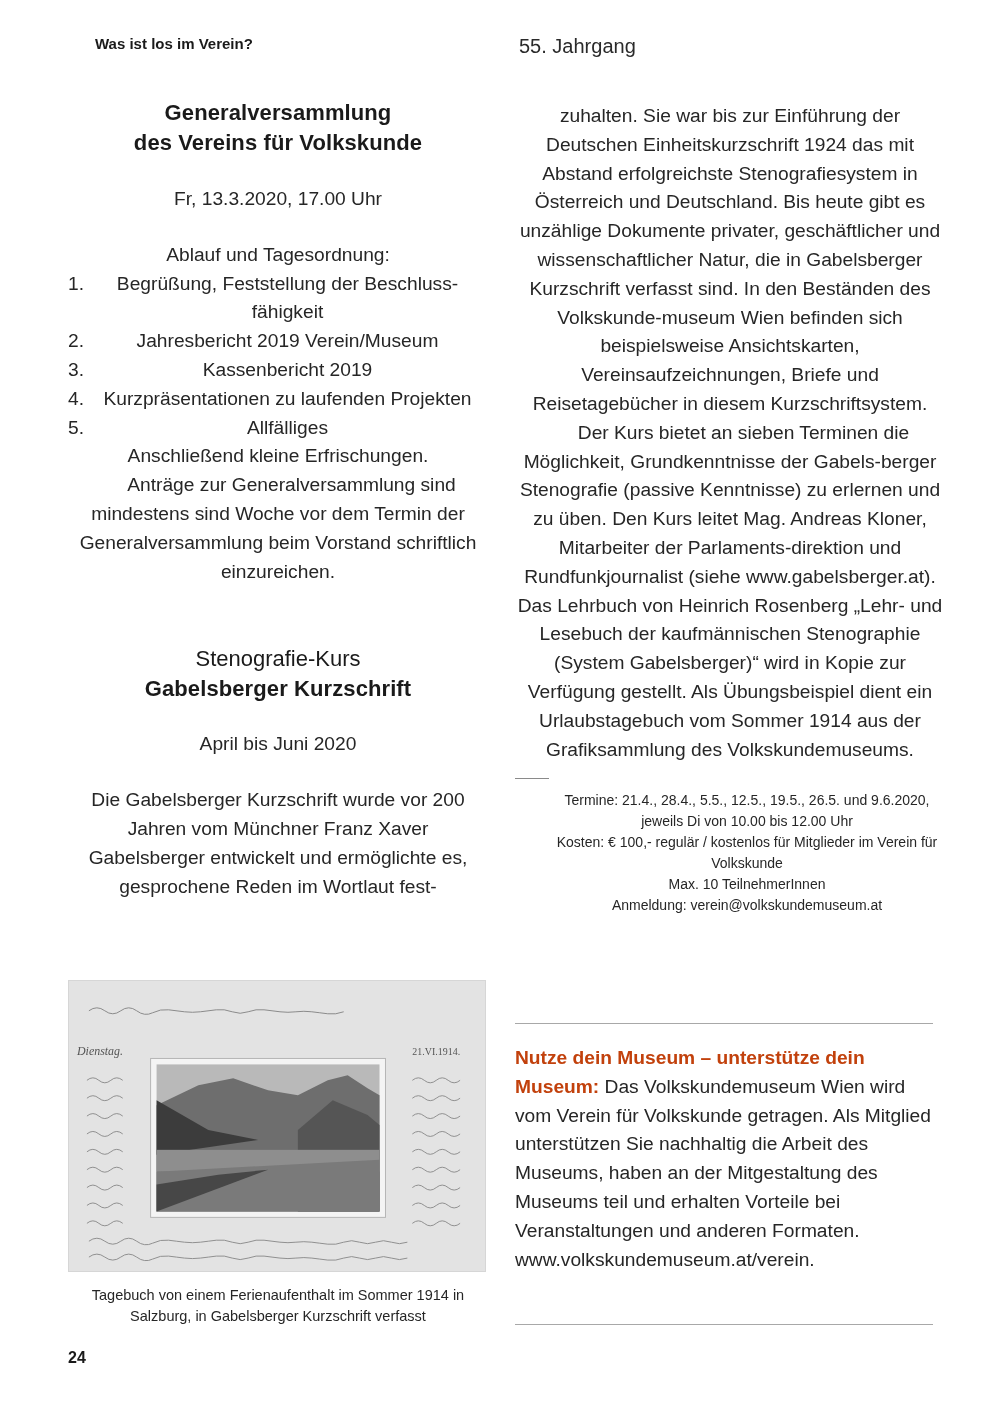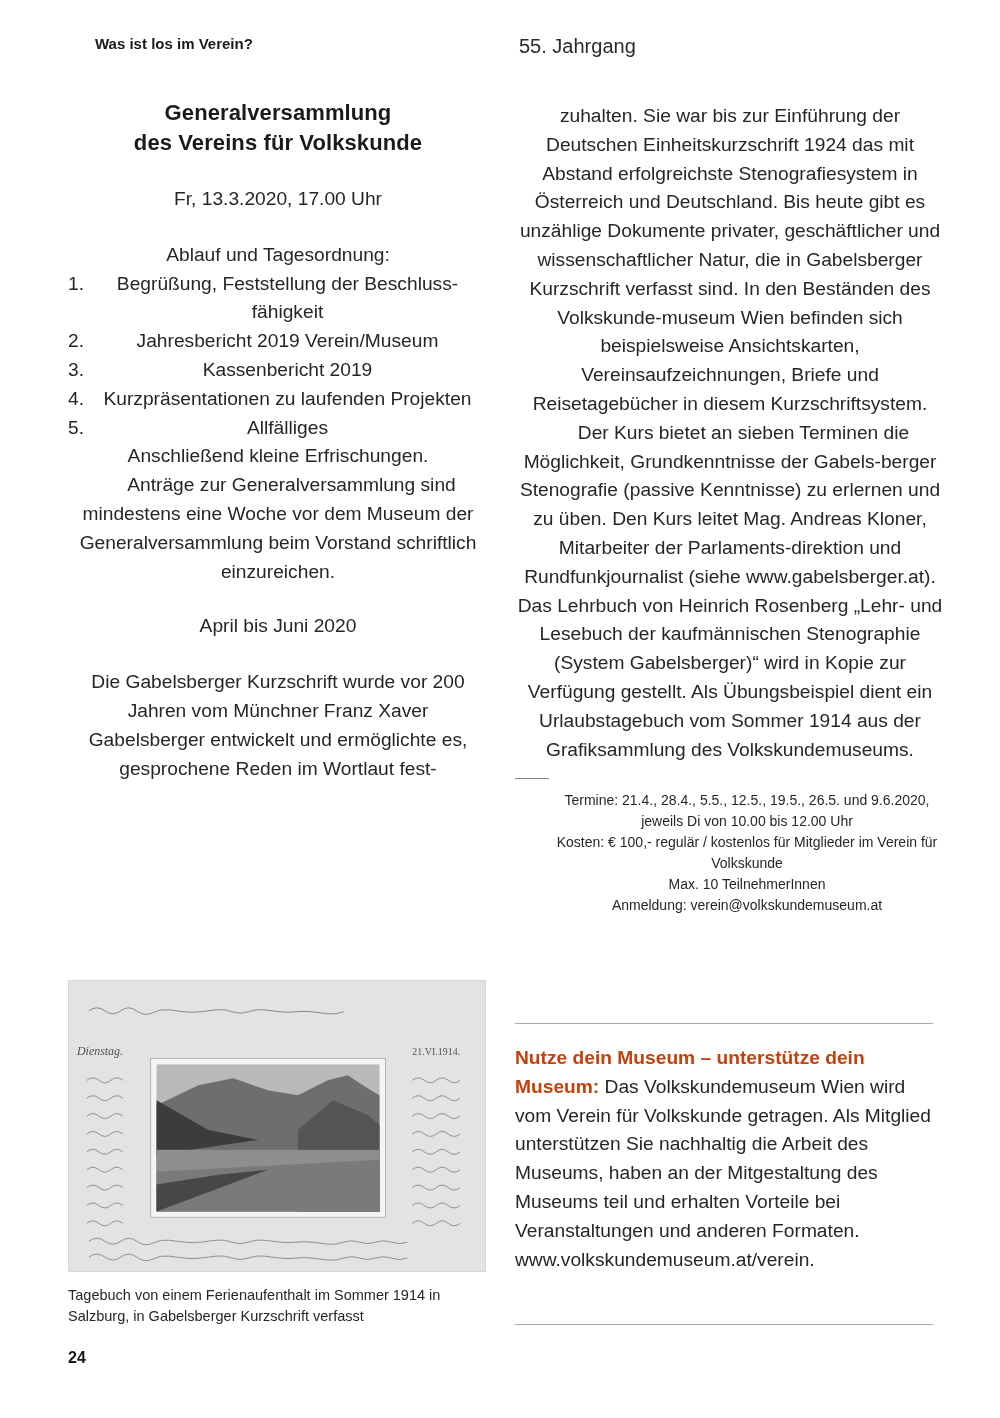--- a/index.html
+++ b/index.html
@@ -28,21 +28,21 @@
     .section2 { margin-top: 58px; }
     .date2 { margin-top: 26px; }
     .intro2 { margin-top: 27px; }
     .figure {
       position: absolute; left: 68px; top: 980px; width: 418px; height: 292px;
       background: #e4e4e4; border: 1px solid #d6d6d6; box-sizing: border-box;
     }
     .figure svg { display: block; width: 100%; height: 100%; }
     .figure-caption {
       position: absolute; left: 68px; top: 1285px; width: 420px;
-      font-size: 14.5px; line-height: 21px; color: #262626;
+      font-size: 14.5px; line-height: 21px; color: #262626; text-align: center;
     }
     .page-number {
       position: absolute; left: 68px; top: 1349px; font-size: 16px; font-weight: bold; color: #1a1a1a;
     }
     .short-rule { width: 34px; height: 1px; background: #8a8a8a; margin-top: 14px; }
     .info-block { font-size: 14px; line-height: 21px; color: #262626; margin-top: 11px; margin-left: 34px; }
     .rule { position: absolute; left: 515px; width: 418px; height: 1px; background: #a8a8a8; }
     .rule-top { top: 1023px; }
     .rule-bottom { top: 1324px; }
     .support-block {
@@ -65,22 +65,26 @@
   <p class="body-text date-line">Fr, 13.3.2020, 17.00 Uhr</p>
   <p class="body-text agenda-intro">Ablauf und Tagesordnung:</p>
   <ul class="agenda body-text">
     <li><span class="num">1.</span><span>Begrüßung, Feststellung der Beschluss-fähigkeit</span></li>
     <li><span class="num">2.</span><span>Jahresbericht 2019 Verein/Museum</span></li>
     <li><span class="num">3.</span><span>Kassenbericht 2019</span></li>
     <li><span class="num">4.</span><span>Kurzpräsentationen zu laufenden Projekten</span></li>
     <li><span class="num">5.</span><span>Allfälliges</span></li>
   </ul>
   <p class="body-text">Anschließend kleine Erfrischungen.</p>
-  <p class="body-text indent">Anträge zur Generalversammlung sind mindestens eine Woche vor dem Museum der Generalversammlung beim Vorstand schriftlich einzureichen.</p>
+  <p class="body-text indent">Anträge zur Generalversammlung sind mindestens sind Woche vor dem Termin der Generalversammlung beim Vorstand schriftlich einzureichen.</p>
 
+  <div class="section2">
+    <h3 class="h-light">Stenografie-Kurs</h3>
+    <h2 class="h-bold">Gabelsberger Kurzschrift</h2>
+  </div>
   <p class="body-text date2">April bis Juni 2020</p>
   <p class="body-text intro2">Die Gabelsberger Kurzschrift wurde vor 200 Jahren vom Münchner Franz Xaver Gabelsberger entwickelt und ermöglichte es, gesprochene Reden im Wortlaut fest-</p>
 </div>
 
 <div class="figure">
   <svg viewBox="0 0 418 292" preserveAspectRatio="none">
     <rect x="0" y="0" width="418" height="292" fill="#e3e3e3"></rect>
 
     <path d="M20 30 q8 -6 16 0 t16 0 t16 0 t16 2 t16 -3 t16 2 t16 0 t16 -2 t16 2 t16 0 t16 -2 t16 2 t16 0 t16 0 t16 2 t16 -2" stroke="#8a8a8a" stroke-width="1" fill="none"></path>
     <text x="8" y="75" font-family="Liberation Serif, serif" font-style="italic" font-size="12" fill="#555">Dienstag.</text>

